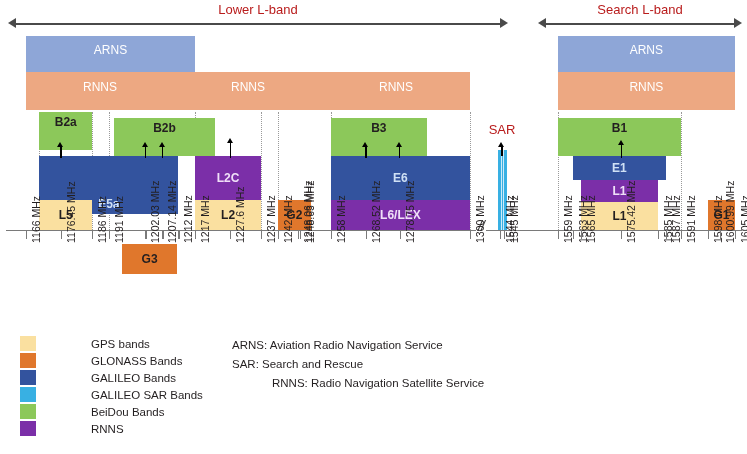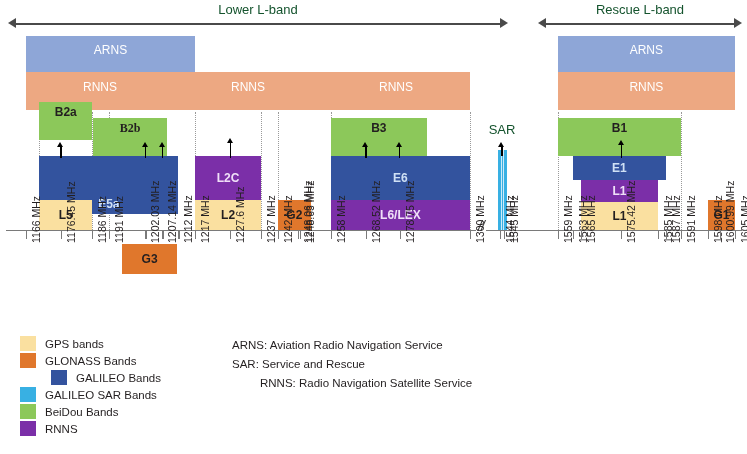--- a/index.html
+++ b/index.html
@@ -6,21 +6,21 @@
   html,body{margin:0;padding:0;}
   body{
     width:747px;height:454px;background:#ffffff;
     font-family:"Liberation Sans", sans-serif;
     color:#231f20;overflow:hidden;position:relative;
   }
   #stage{position:relative;width:747px;height:454px;}
 
   
   .span-label{
-    position:absolute;font-size:13px;color:#14532d;
+    position:absolute;font-size:13px;color:#b91c1c;
     text-align:center;white-space:nowrap;
   }
   .span-arrow{position:absolute;height:11px;}
   .span-arrow .line{
     position:absolute;left:6px;right:6px;top:5px;
     height:1.6px;background:#4a4a4a;
   }
   .span-arrow .head{
     position:absolute;top:0px;width:0;height:0;
     border-top:5.5px solid transparent;
@@ -74,36 +74,36 @@
   .tick{position:absolute;width:1.2px;background:#7a7a7a;}
   .tick-label{
     position:absolute;font-size:10.5px;color:#231f20;
     white-space:nowrap;transform-origin:left top;
     transform:rotate(-90deg);
   }
   .axis-break{position:absolute;font-size:14px;color:#3a3a3a;
     font-style:italic;letter-spacing:-1px;}
 
   
-  .legend-row{position:absolute;display:flex;align-items:center;}
+  .legend-row{position:absolute;display:flex;align-items:center;gap:46px;}
   .legend-sw{width:16px;height:15px;margin-right:9px;}
   .legend-tx{font-size:11.5px;color:#231f20;white-space:nowrap;}
   .acr{position:absolute;font-size:11.5px;color:#231f20;white-space:nowrap;margin-left:34px;}
 </style>
 </head>
 <body>
 
 <div id="stage">
     <div class="span-label" style="left: 8px; top: 2px; width: 500px;">Lower L-band</div>
     <div class="span-arrow" style="left: 8px; top: 18px; width: 500px;">
       <span class="head l"></span>
       <span class="line"></span>
       <span class="head r"></span>
     </div>
-    <div class="span-label" style="left: 538px; top: 2px; width: 204px;">Rescue L-band</div>
+    <div class="span-label" style="left: 538px; top: 2px; width: 204px;">Search L-band</div>
     <div class="span-arrow" style="left: 538px; top: 18px; width: 204px;">
       <span class="head l"></span>
       <span class="line"></span>
       <span class="head r"></span>
     </div>
     <div class="svc-multi" style="left: 26px; top: 36px; width: 168.985px; height: 36px; background: rgb(142, 166, 215);">
       <span class="lab" style="left: 0px; width: 168.985px;">ARNS</span>
     </div>
     <div class="svc-multi" style="left: 26px; top: 72px; width: 444px; height: 38px; background: rgb(237, 168, 130);">
       <span class="lab" style="left: 0px; width: 148px;">RNNS</span>
@@ -119,30 +119,30 @@
     <div class="guide" style="left: 39.2537px; top: 112px; height: 118px;"></div>
     <div class="guide" style="left: 92.2687px; top: 112px; height: 118px;"></div>
     <div class="guide" style="left: 108.836px; top: 112px; height: 118px;"></div>
     <div class="guide" style="left: 194.985px; top: 112px; height: 118px;"></div>
     <div class="guide" style="left: 261.254px; top: 112px; height: 118px;"></div>
     <div class="guide" style="left: 277.821px; top: 112px; height: 118px;"></div>
     <div class="guide" style="left: 330.836px; top: 112px; height: 118px;"></div>
     <div class="guide" style="left: 470px; top: 112px; height: 118px;"></div>
     <div class="guide" style="left: 557.787px; top: 112px; height: 118px;"></div>
     <div class="guide" style="left: 681.066px; top: 112px; height: 118px;"></div>
-    <div class="band beidou" style="left: 39.2537px; top: 102px; width: 53.0149px; height: 38px;">
+    <div class="band beidou" style="left: 39.2537px; top: 112px; width: 53.0149px; height: 38px;">
       <span>B2a</span>
     </div>
     <div class="band galileo bottomlab" style="left: 39.2537px; top: 156px; width: 139.164px; height: 58px;">
       <span>E5a</span>
     </div>
     <div class="band gps midlab" style="left: 39.2537px; top: 200px; width: 53.0149px; height: 30px;">
       <span>L5</span>
     </div>
-    <div class="band beidou" style="left: 93px; top: 118px; width: 74px; height: 38px; font-family: Liberation Serif, serif;">
+    <div class="band beidou" style="left: 114px; top: 118px; width: 101px; height: 38px;">
       <span>B2b</span>
     </div>
     <div class="band glonass midlab" style="left: 122.09px; top: 200px; width: 55px; height: 30px; margin-top: 44px;">
       <span>G3</span>
     </div>
     <div class="band qzss midlab" style="left: 194.985px; top: 156px; width: 66.2687px; height: 44px; text-align: right;">
       <span>L2C</span>
     </div>
     <div class="band gps midlab" style="left: 194.985px; top: 200px; width: 66.2687px; height: 30px;">
       <span>L2</span>
@@ -273,32 +273,32 @@
     <div class="tick" style="left: 735px; top: 230px; height: 9px;"></div>
     <div class="tick-label" style="left: 739px; top: 243px;">1605 MHz</div>
     <div class="legend-row" style="left: 20px; top: 336px;">
       <span class="legend-sw" style="background: rgb(250, 224, 160);"></span>
       <span class="legend-tx">GPS bands</span>
     </div>
     <div class="legend-row" style="left: 20px; top: 353px;">
       <span class="legend-sw" style="background: rgb(224, 119, 44);"></span>
       <span class="legend-tx">GLONASS Bands</span>
     </div>
-    <div class="legend-row" style="left: 20px; top: 370px; margin-left: 31px;">
+    <div class="legend-row" style="left: 20px; top: 370px;">
       <span class="legend-sw" style="background: rgb(51, 83, 158);"></span>
       <span class="legend-tx">GALILEO Bands</span>
     </div>
     <div class="legend-row" style="left: 20px; top: 387px;">
       <span class="legend-sw" style="background: rgb(56, 176, 227);"></span>
       <span class="legend-tx">GALILEO SAR Bands</span>
     </div>
     <div class="legend-row" style="left: 20px; top: 404px;">
       <span class="legend-sw" style="background: rgb(140, 200, 90);"></span>
       <span class="legend-tx">BeiDou Bands</span>
     </div>
     <div class="legend-row" style="left: 20px; top: 421px;">
       <span class="legend-sw" style="background: rgb(123, 47, 168);"></span>
       <span class="legend-tx">RNNS</span>
     </div>
     <div class="acr" style="left: 198px; top: 339px;">ARNS: Aviation Radio Navigation Service</div>
-    <div class="acr" style="left: 198px; top: 358px;">SAR: Service and Rescue</div>
-    <div class="acr" style="left: 186px; top: 377px; padding-left: 40px;">RNNS: Radio Navigation Satellite Service</div>
+    <div class="acr" style="left: 198px; top: 358px;">SAR: Search and Rescue</div>
+    <div class="acr" style="left: 198px; top: 377px; padding-left: 40px;">RNNS: Radio Navigation Satellite Service</div>
   </div>
 
 </body></html>

